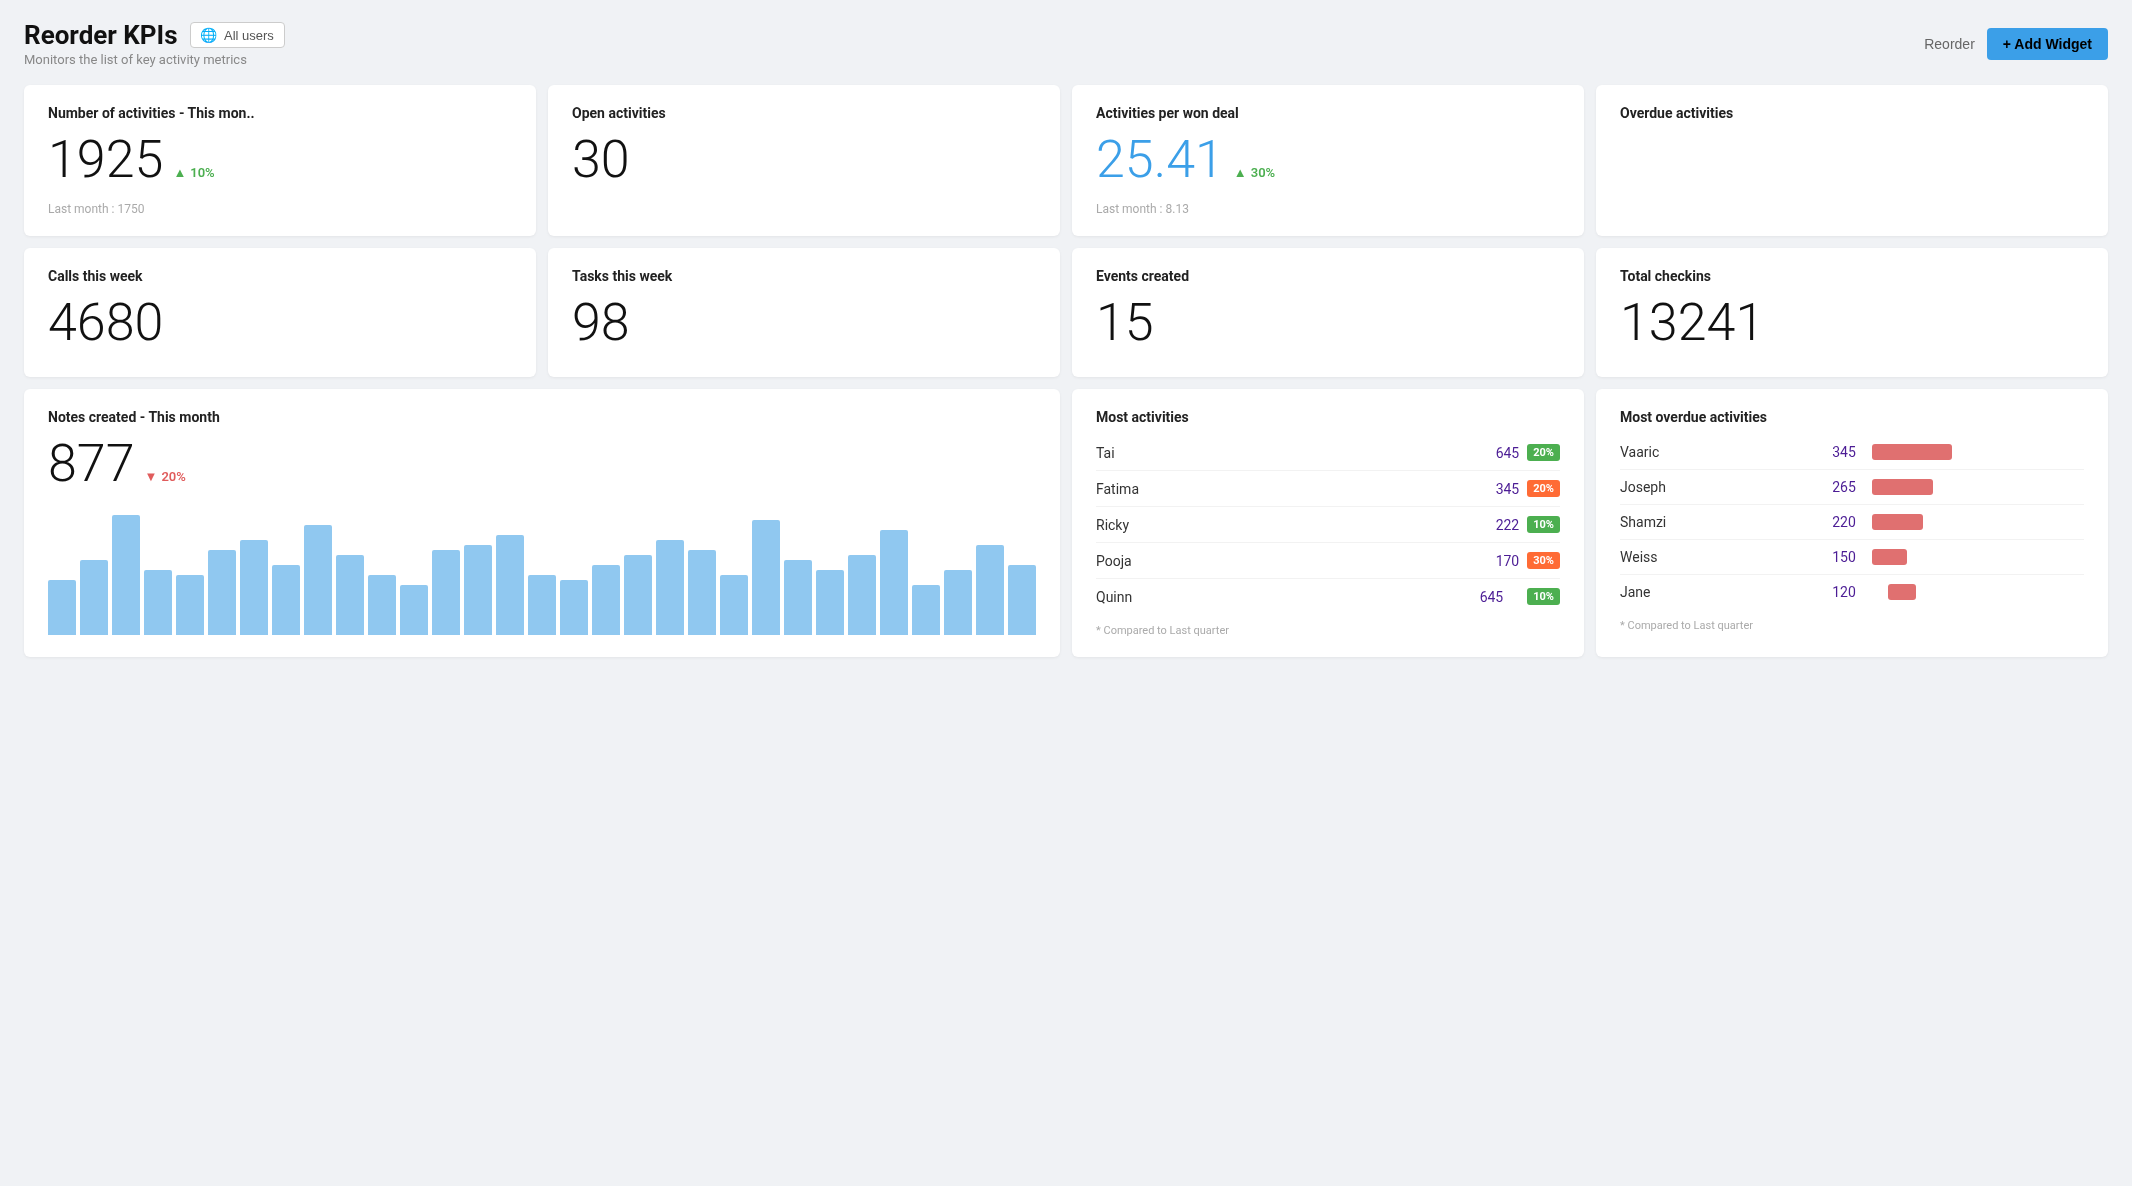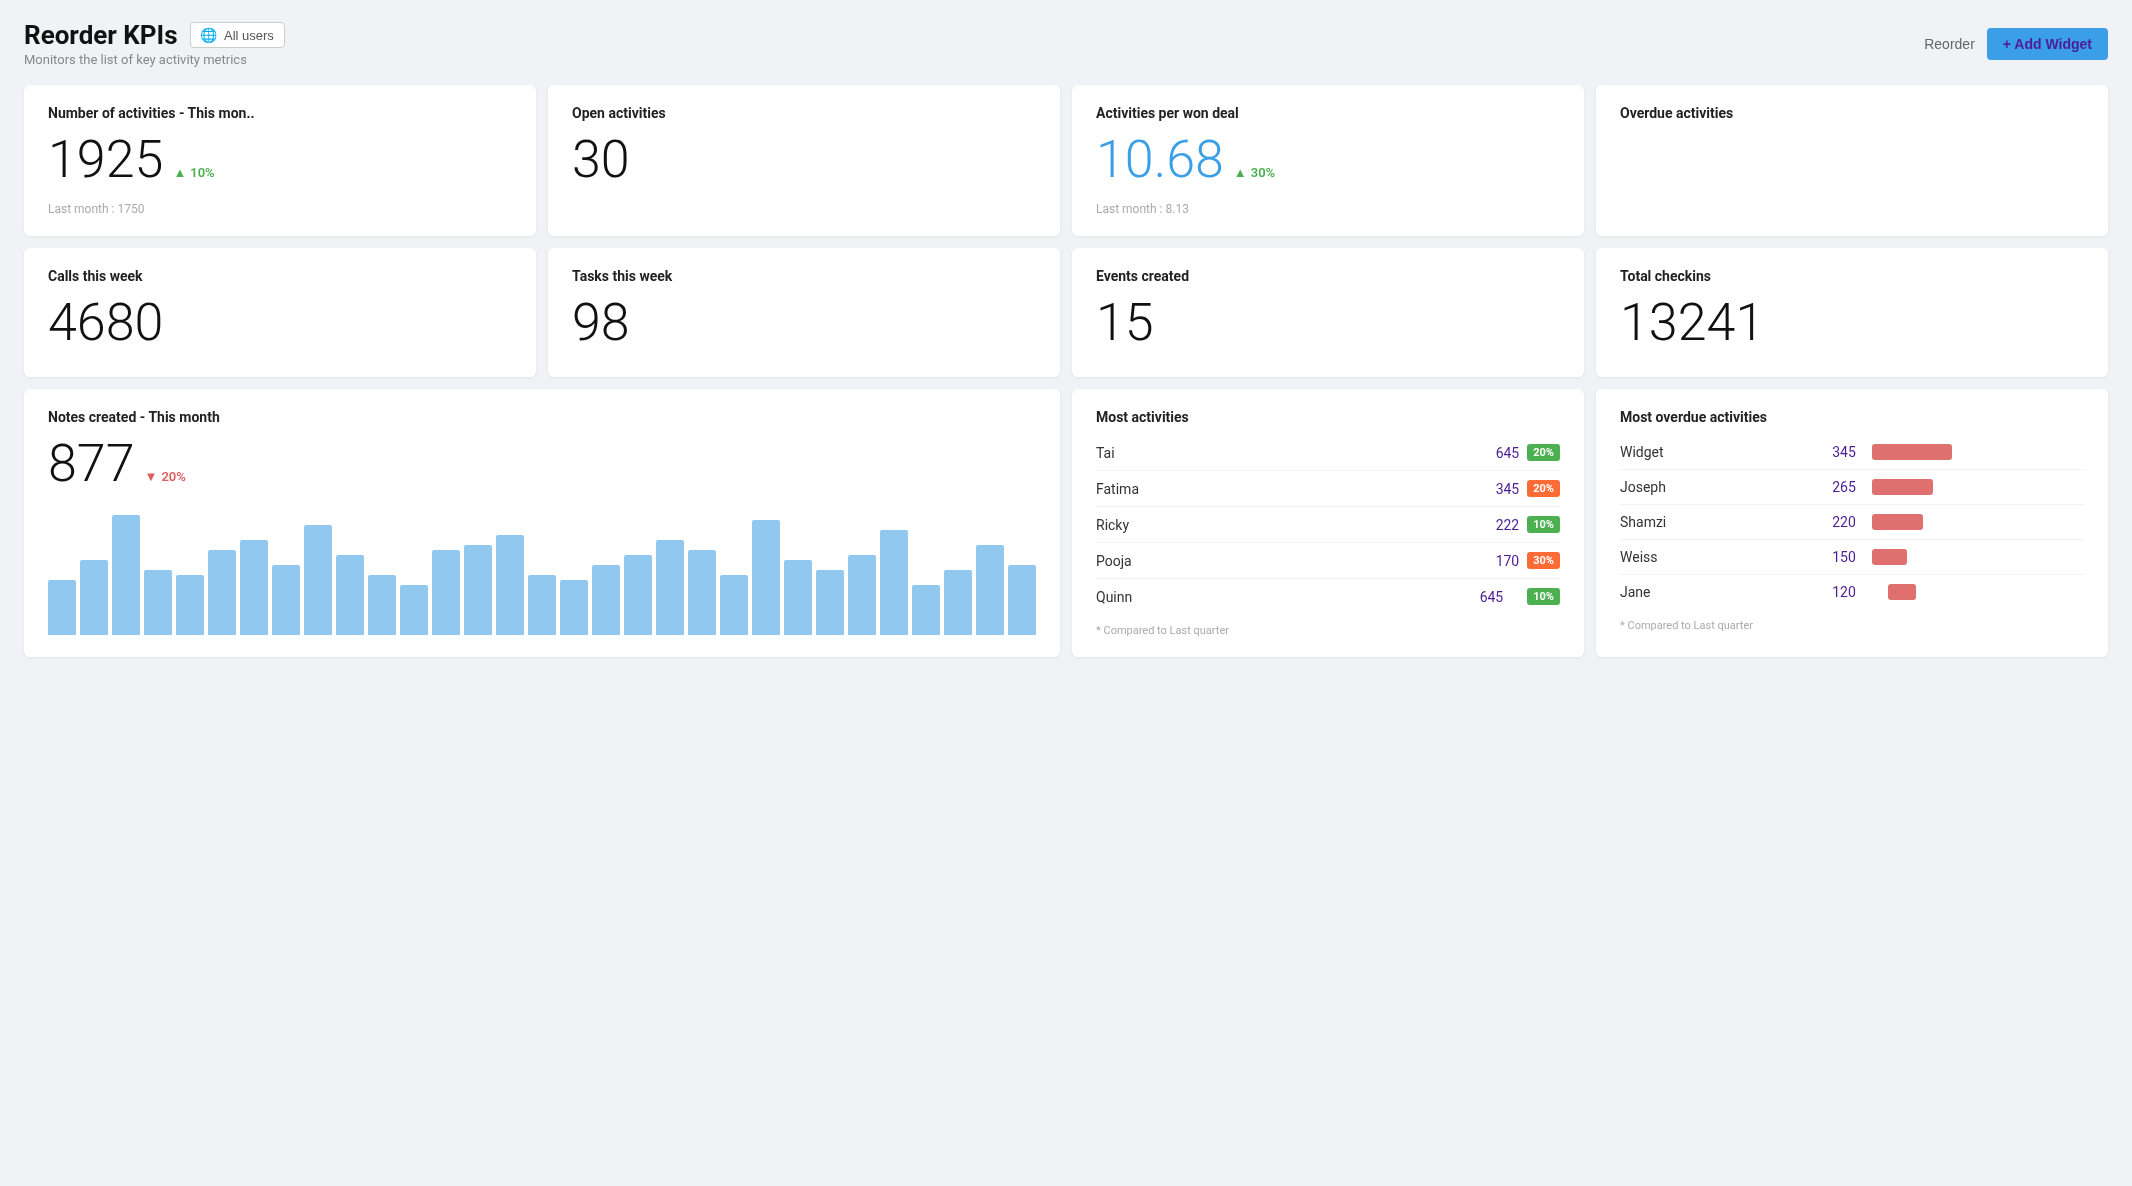--- a/index.html
+++ b/index.html
@@ -26,21 +26,21 @@
       padding: 4px 10px; background: #fff;
       font-size: 13px; color: #555; cursor: pointer;
     }
     .globe-icon { font-size: 14px; }
     .header-right { display: flex; align-items: center; gap: 12px; }
     .reorder-btn {
       background: none; border: none; font-size: 14px;
       color: #666; cursor: pointer;
     }
     .add-widget-btn {
-      background: #3b9fe8; color: #4c1d95; border: none;
+      background: #3b9fe8; color: #000000; border: none;
       border-radius: 4px; padding: 8px 16px;
       font-size: 14px; font-weight: 600; cursor: pointer;
     }
     .dashboard-grid {
       display: grid;
       grid-template-columns: repeat(4, 1fr);
       gap: 12px;
     }
     .card {
       background: #fff;
@@ -145,21 +145,21 @@
   </div>
 
   <div class="card row1">
     <div class="card-label">Open activities</div>
     <div class="card-value">30</div>
   </div>
 
   <div class="card row1">
     <div class="card-label">Activities per won deal</div>
     <div class="value-trend-row">
-      <div class="card-value blue">10.68</div>
+      <div class="card-value blue">25.41</div>
       <span class="card-trend trend-up">
         <span>▲</span>
         <span>30%</span>
       </span>
     </div>
     <div class="card-subtext">Last month : 8.13</div>
   </div>
 
   <div class="card row1">
     <div class="card-label">Overdue activities</div>
@@ -258,21 +258,21 @@
       <span class="activity-badge badge-green">10%</span>
     </div>
       </div>
     <div class="compare-note">* Compared to Last quarter</div>
   </div>
 
   <div class="card most-overdue-card">
     <div class="card-label">Most overdue activities</div>
     <div class="activity-list" id="most-overdue-list">
         <div class="activity-row">
-      <span class="activity-name">Widget</span>
+      <span class="activity-name">Vaaric</span>
       <span class="activity-count">345</span>
       <div class="activity-bar-wrap">
         <div class="activity-bar" style="width:80px;"></div>
       </div>
     </div>
         <div class="activity-row">
       <span class="activity-name">Joseph</span>
       <span class="activity-count">265</span>
       <div class="activity-bar-wrap">
         <div class="activity-bar" style="width:61px;"></div>

